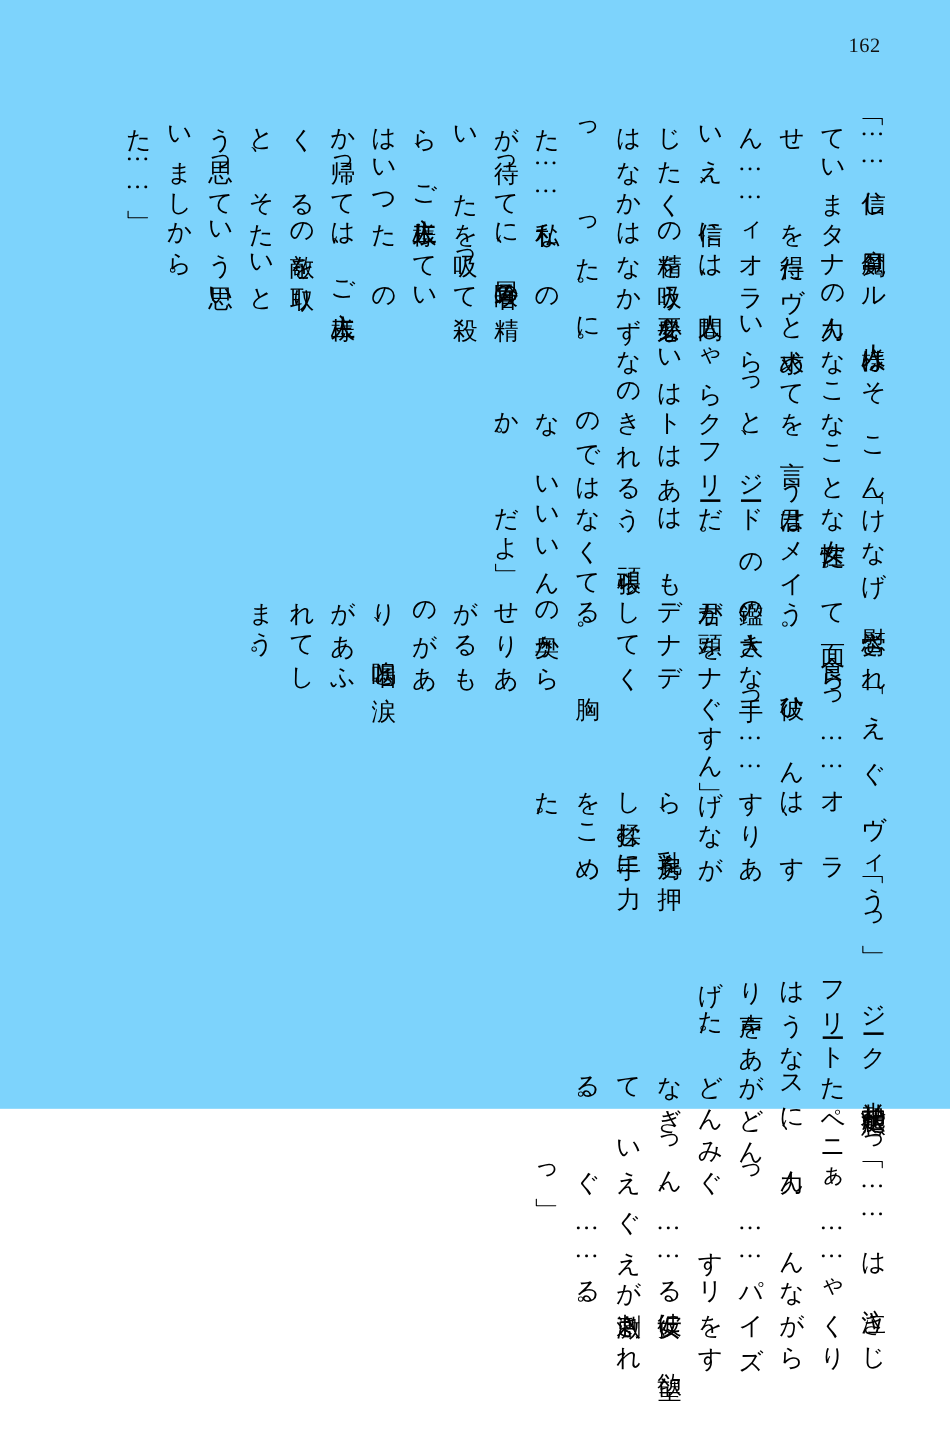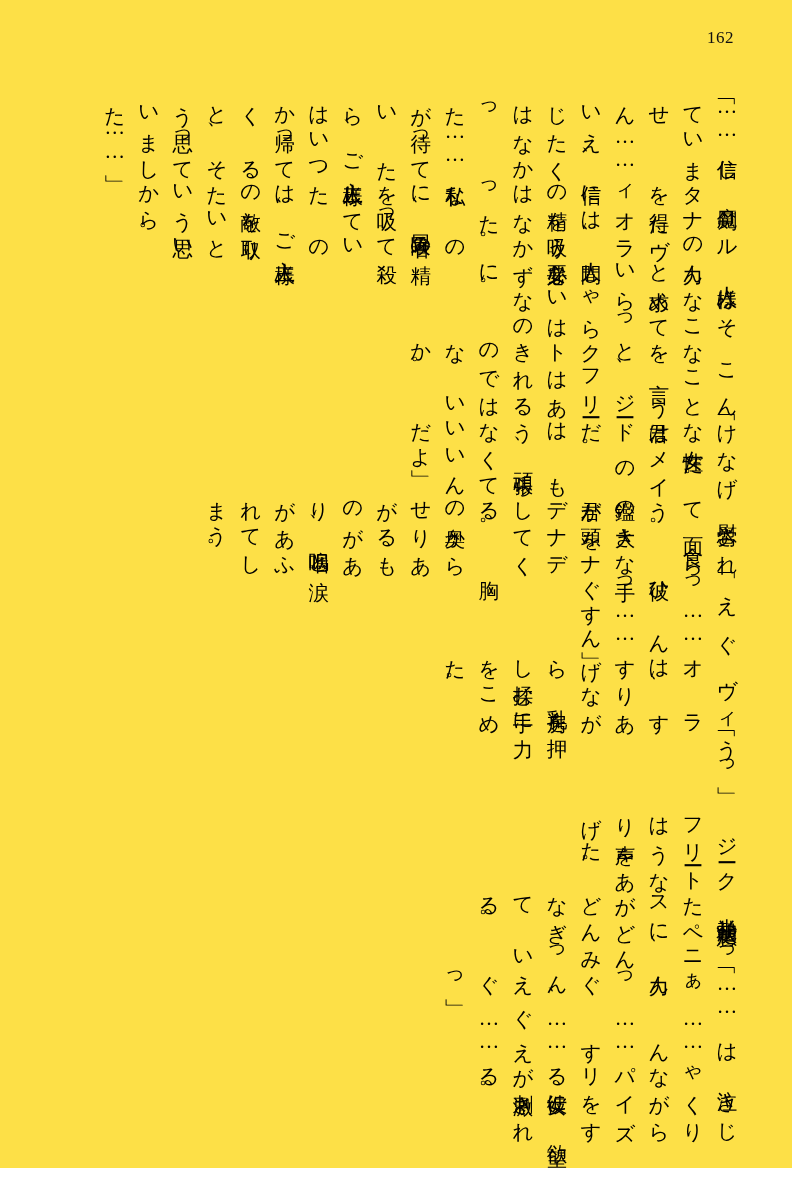--- a/index.html
+++ b/index.html
@@ -13,22 +13,22 @@
     font-family: "Liberation Serif", "DejaVu Serif", serif;
     color: #000000;
     position: relative;
     overflow: hidden;
   }
   .page {
     position: absolute;
     left: 0;
     top: 0;
     width: 792px;
-    height: 1168px;
-    background: #fde047;
+    height: 924px;
+    background: #7dd3fc;
   }
   .page-number {
     position: absolute;
     top: 28px;
     right: 58px;
     font-size: 17px;
     letter-spacing: 0.5px;
     font-family: "Liberation Serif", "DejaVu Serif", serif;
     color: #111111;
   }

